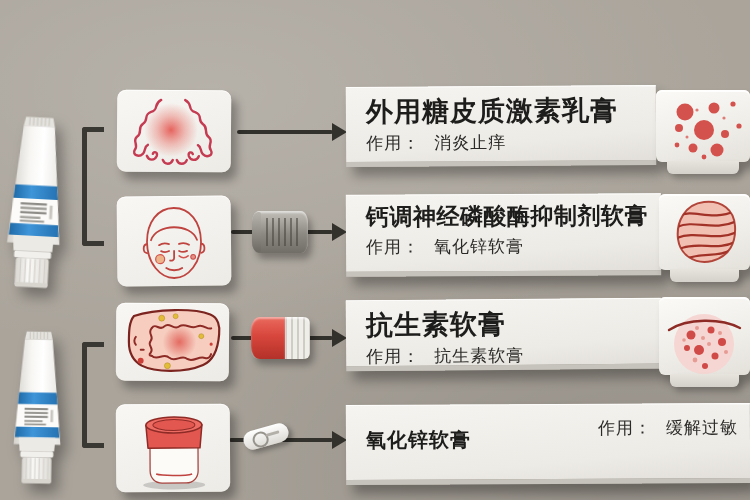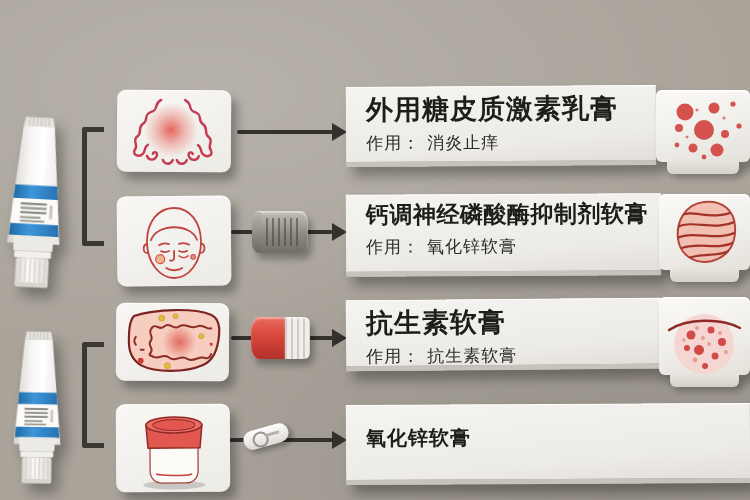--- a/index.html
+++ b/index.html
@@ -1,18 +1,18 @@
 <!DOCTYPE html>
 <html><head>
 <meta charset="utf-8">
 <style>
   html,body{margin:0;padding:0;}
   #stage{
     position:relative; width:750px; height:500px; overflow:hidden;
-    font-family:Liberation Mono, monospace;
+    font-family:Liberation Serif, serif;
     background:
       radial-gradient(120% 90% at 28% 18%, rgba(255,255,255,.14), rgba(255,255,255,0) 60%),
       radial-gradient(130% 110% at 85% 95%, rgba(0,0,0,.12), rgba(0,0,0,0) 55%),
       #aaa49b;
   }
   
   .tube{position:absolute; filter:drop-shadow(7px 9px 7px rgba(0,0,0,.33));}
   #tube1{left:6px; top:114px; width:68px; height:178px; transform:rotate(3deg); transform-origin:50% 0;}
   #tube2{left:8px; top:330px; width:62px; height:156px; transform:rotate(1deg); transform-origin:50% 0;}
   
@@ -73,21 +73,21 @@
     padding:9px 16px 0 20px;
   }
   #lcard1{left:346px; top:86px;  width:310px; height:80px; transform:rotate(-.4deg);}
   #lcard2{left:346px; top:194px; width:315px; height:82px; transform:rotate(-.3deg);}
   #lcard3{left:346px; top:299px; width:315px; height:71px; transform:rotate(-.5deg);}
   #lcard4{left:346px; top:404px; width:404px; height:80px; transform:rotate(-.3deg); display:flex; justify-content:space-between; padding-right:12px;}
   .plaque-title{font-size:27px; font-weight:700; color:#1d1d1c; letter-spacing:1px; white-space:nowrap; line-height:1.2;}
   #lcard2 .plaque-title{font-size:23px; letter-spacing:.5px;}
   #lcard4 .plaque-title{font-size:20px;margin-top:14px;}
   .plaque-sub{margin-top:4px; font-size:17px; color:#2c2b29; letter-spacing:1px; white-space:nowrap;}
-  .plaque-sub .val{margin-left:7px;}
+  .plaque-sub .val{margin-left:14px;}
   
   .rbox{
     position:absolute; z-index:2; border-radius:6px;
     background:linear-gradient(165deg,#fbfaf7 0%,#efede8 60%,#e4e1db 100%);
     box-shadow:6px 8px 10px rgba(0,0,0,.30), inset 0 2px 0 rgba(255,255,255,.9);
   }
   .rbox::after{
     content:""; position:absolute; left:12%; right:12%; bottom:-12px; height:13px;
     background:linear-gradient(180deg,#e7e4de,#d4d1ca); border-radius:0 0 6px 6px;
     box-shadow:4px 5px 6px rgba(0,0,0,.22);
@@ -268,20 +268,23 @@
     <div class="plaque-title">抗生素软膏</div>
     <div class="plaque-sub">
       <span>作用：</span><span class="val">抗生素软膏</span>
     </div>
   </div>
   <div id="lcard4" class="label-card">
     <div>
       <div class="plaque-title">氧化锌软膏</div>
     </div>
     <div>
+      <div class="plaque-sub">
+        <span>作用：</span><span class="val">缓解过敏</span>
+      </div>
     </div>
   </div>
 
   <div id="rbox1" class="rbox">
     <svg viewBox="0 0 94 72">
       <g fill="#d4524e">
         <circle cx="29" cy="22" r="8.5"></circle>
           <circle cx="58" cy="18" r="5.5"></circle>
           <circle cx="77" cy="14" r="2.6"></circle>
         <circle cx="48" cy="40" r="10"></circle>

